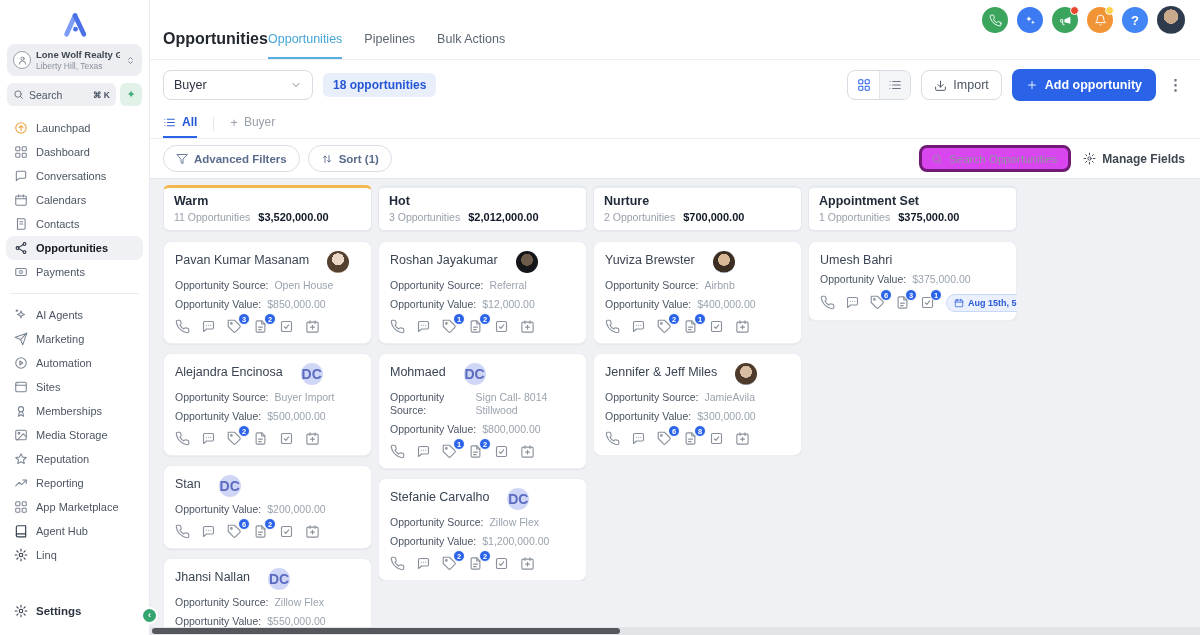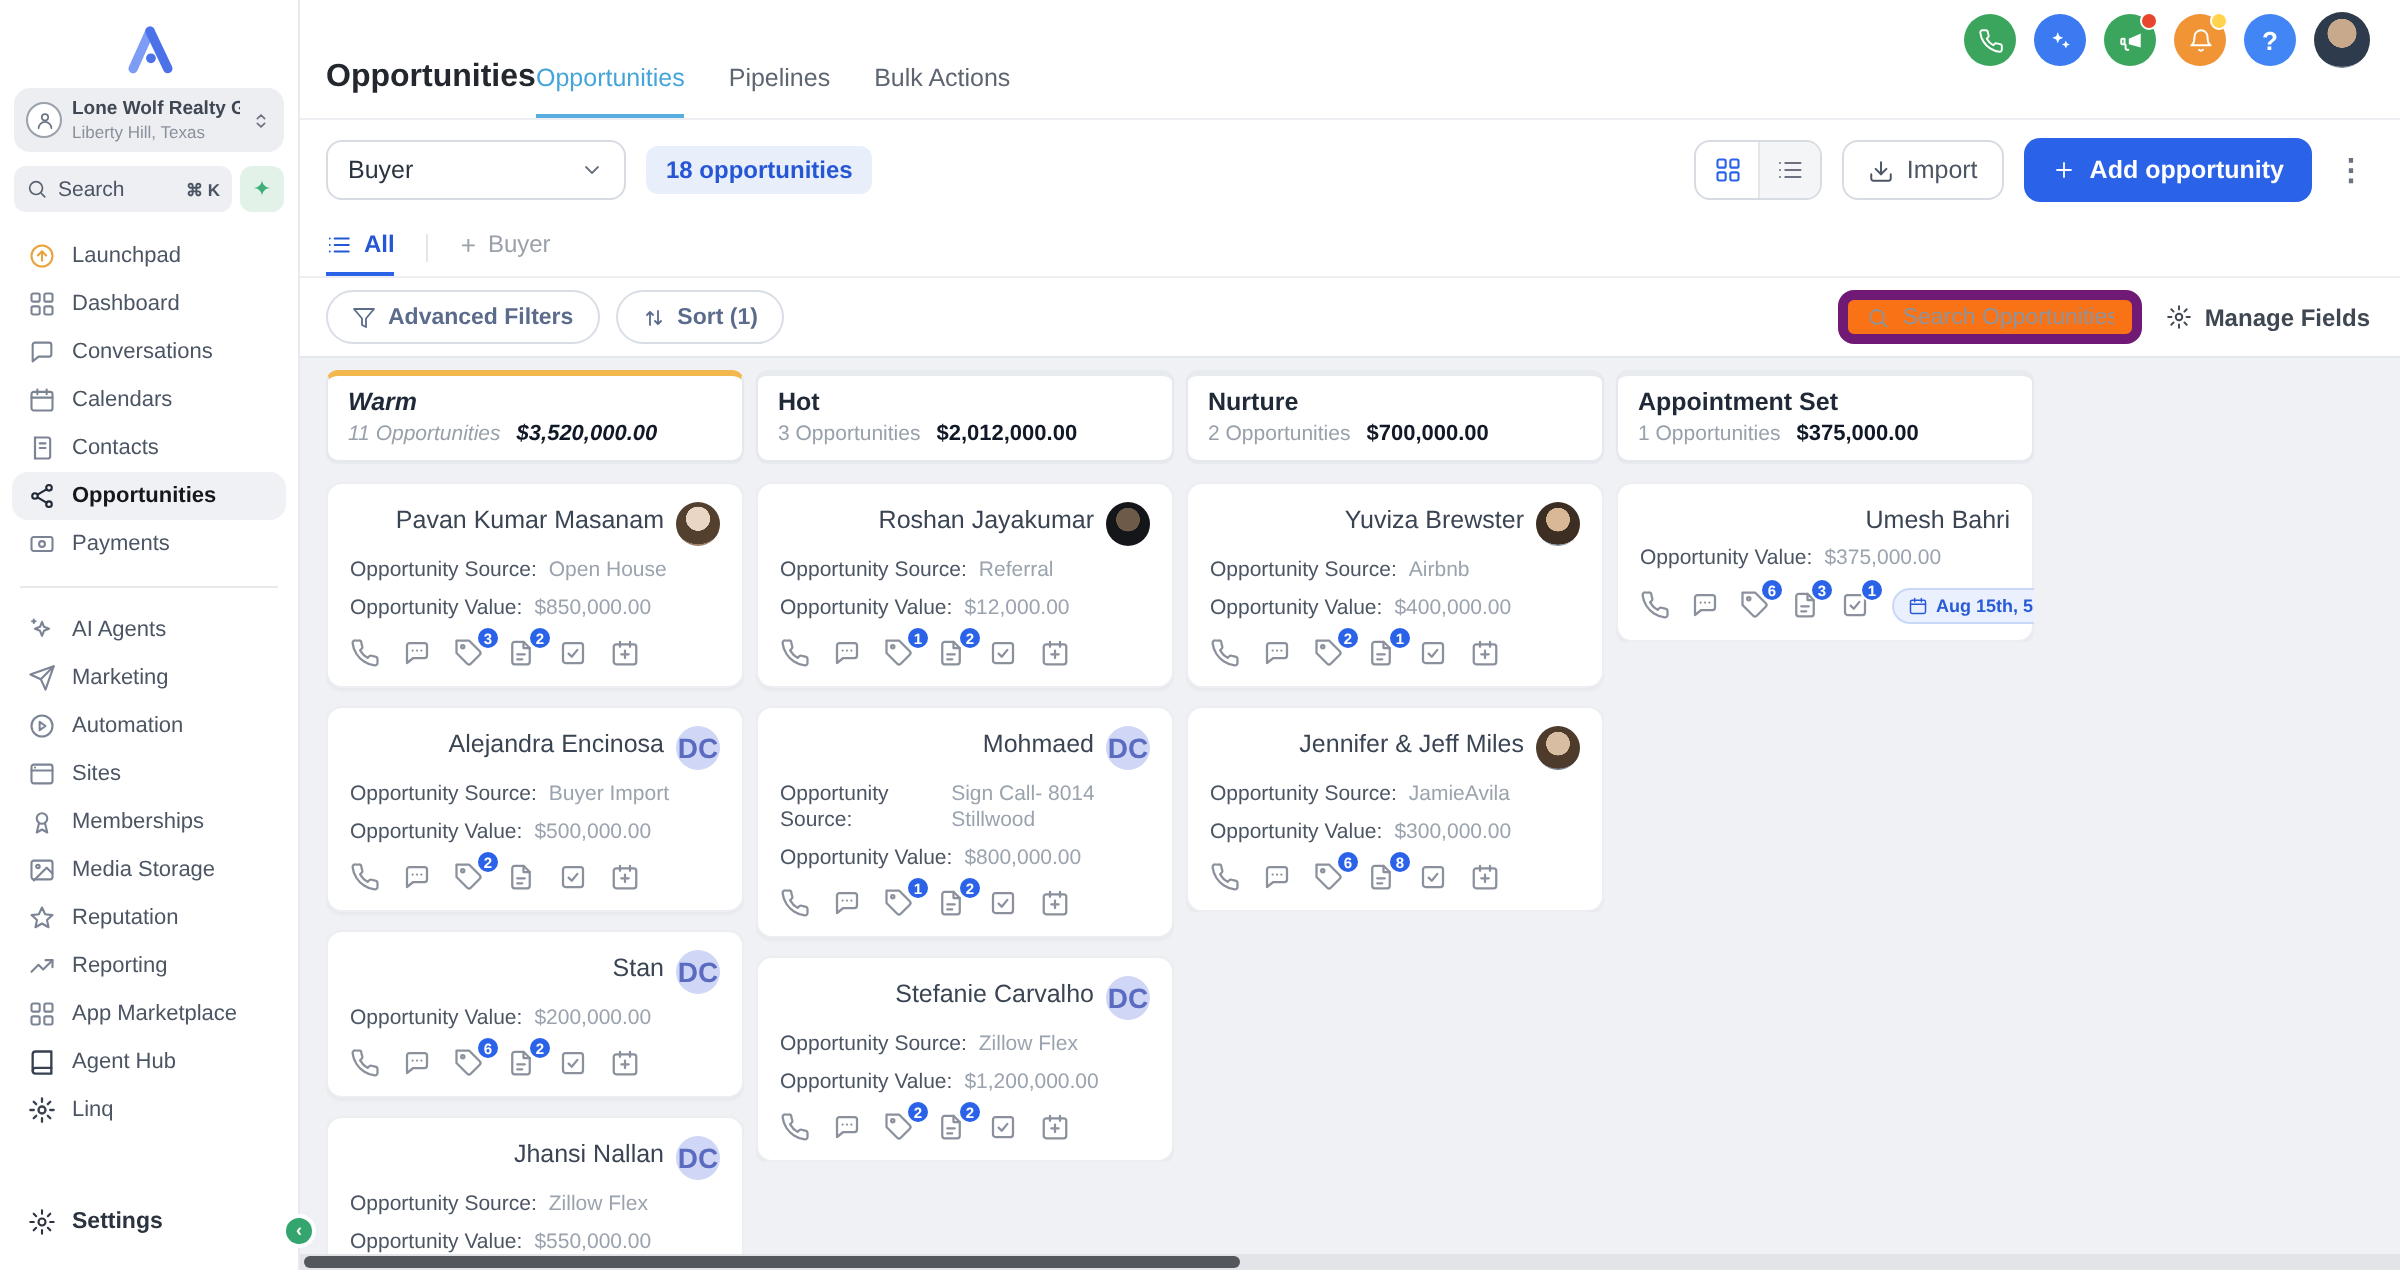--- a/index.html
+++ b/index.html
@@ -66,37 +66,37 @@
   .viewtabs{height:29px;flex:none;border-bottom:1px solid #eceef1;display:flex;align-items:flex-end;gap:16px;padding:0 13px}
   .vtab{display:flex;align-items:center;gap:6px;font-size:12px;color:#9aa1ab;padding-bottom:7px;cursor:pointer;border-bottom:2px solid transparent}
   .vtab.active{color:#2456d6;font-weight:700;border-bottom-color:#2a62e8}
   .vtab .ic{width:13px;height:13px}
   .vtab .plus{font-size:13px;line-height:1}
   .vsep{width:1px;height:14px;background:#e3e6eb;margin-bottom:7px}
 
   .filterbar{height:40px;flex:none;border-bottom:1px solid #e4e7ec;display:flex;align-items:center;gap:8px;padding:0 15px 0 13px;background:#fff}
   .pill{display:flex;align-items:center;gap:6px;height:27px;border:1px solid #d9dee6;border-radius:15px;padding:0 12px;font-size:11.5px;font-weight:600;color:#5b6b8c;background:#fff;cursor:pointer}
   .pill .ic{width:12px;height:12px}
-  .search-box{height:27px;width:152px;border:5px solid #701a75;border-radius:8px;display:flex;align-items:center;gap:6px;padding:0 9px;color:#8d949e;background:#f97316}
+  .search-box{height:27px;width:152px;border:3px solid #701a75;border-radius:8px;display:flex;align-items:center;gap:6px;padding:0 9px;color:#8d949e;background:#d946ef}
   .search-box .ic{width:12px;height:12px}
   .search-box input{border:none;outline:none;background:transparent;width:100%;font-family:inherit;font-size:11.5px;color:#333}
   .search-box input::placeholder{color:#8d949e}
   .manage{display:flex;align-items:center;gap:6px;font-size:12px;font-weight:600;color:#3f4752;cursor:pointer;margin-left:4px}
   .manage .ic{width:13px;height:13px}
 
   
   .board{flex:1;background:#eff1f4;display:flex;gap:6px;padding:6px 0 0 13px;overflow:hidden}
   .column{width:209px;flex:none;display:flex;flex-direction:column;min-height:0}
   .col-header{background:#fff;border:1px solid #e5e8ee;border-top-width:3px;border-radius:6px;padding:6px 10px 7px;box-shadow:0 1px 1px rgba(16,24,40,.04)}
   .col-title{font-size:12.5px;font-weight:700;color:#1f2937}
   .col-sub{display:flex;gap:8px;align-items:baseline;margin-top:3px;font-size:10.5px;color:#98a0ab}
   .col-sub b{color:#111827;font-size:11px}
   .cards{margin-top:10px;display:flex;flex-direction:column;gap:9px;overflow:hidden}
   .card{background:#fff;border:1px solid #eceef2;border-radius:8px;box-shadow:0 1px 2px rgba(16,24,40,.05);padding:9px 11px 8px;flex:none;cursor:pointer}
-  .card-top{display:flex;justify-content:flex-end;align-items:flex-start;gap:6px}
+  .card-top{display:flex;justify-content:flex-start;align-items:flex-start;gap:18px}
   .card-name{font-size:12.5px;color:#3a4453;padding-top:2px}
   .avatar{width:22px;height:22px;border-radius:50%;flex:none}
   .avatar.initials{background:#cfd6f6;color:#5b6bc0;font-size:14px;font-weight:700;display:flex;align-items:center;justify-content:center}
   .photo-1{background:radial-gradient(circle at 50% 38%,#e9d6c4 0 34%,#54402f 35% 72%,#9b8268 73%)}
   .photo-2{background:radial-gradient(circle at 50% 40%,#6e5a49 0 34%,#15161a 35% 75%,#3a3f47 76%)}
   .photo-3{background:radial-gradient(circle at 50% 40%,#d9b896 0 34%,#3c2e22 35% 72%,#8d9aa5 73%)}
   .photo-4{background:radial-gradient(circle at 50% 40%,#d9bda2 0 34%,#4e3b2c 35% 72%,#77808b 73%)}
   .photo-user{background:radial-gradient(circle at 50% 38%,#c9a98c 0 32%,#2e3b4c 33% 74%,#6d7f93 75%)}
   .card-row{display:flex;gap:6px;margin-top:6px;font-size:10.5px;line-height:13px}
   .card-row .lbl{color:#4b5563}
@@ -423,21 +423,21 @@
         <svg class="ic" viewBox="0 0 24 24">
             <circle cx="12" cy="12" r="3"></circle>
             <path d="M12 2v3M12 19v3M2 12h3M19 12h3M4.9 4.9l2.1 2.1M17 17l2.1 2.1M19.1 4.9 17 7M7 17l-2.1 2.1"></path>
           </svg>
         <span>Manage Fields</span>
       </span>
     </div>
 
     <div class="board" id="board">
         <div class="column">
-          <div class="col-header" style="border-top-color: rgb(242, 184, 77); font-style: italic;">
+          <div class="col-header" style="border-top-color: rgb(242, 184, 77);">
             <div class="col-title">Warm</div>
             <div class="col-sub">
               <span>11 Opportunities</span>
               <b>$3,520,000.00</b>
             </div>
           </div>
           <div class="cards">
             <div class="card">
               <div class="card-top">
                 <span class="card-name">Pavan Kumar Masanam</span>

